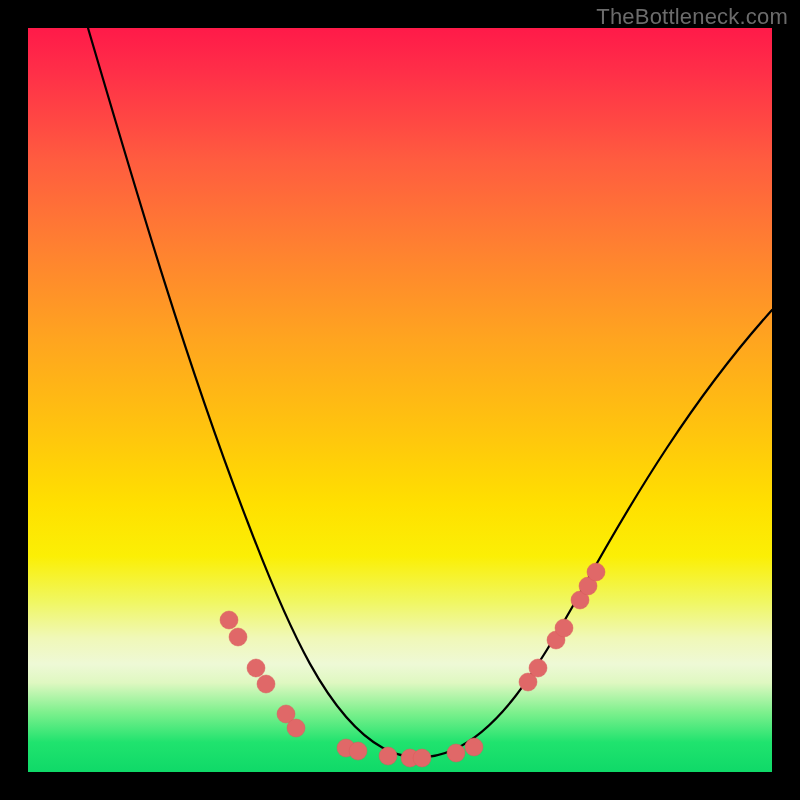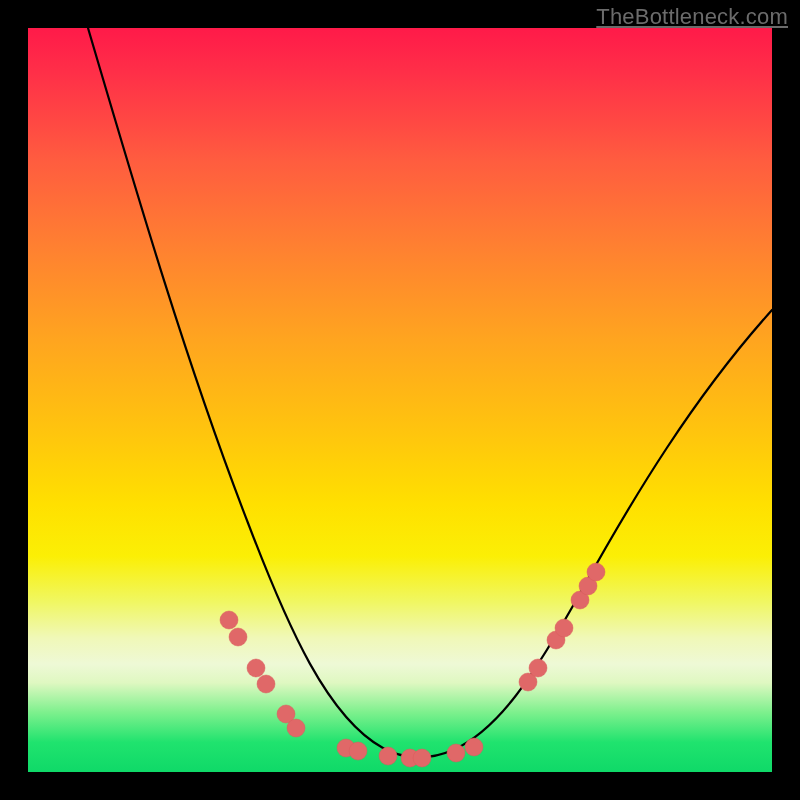--- a/index.html
+++ b/index.html
@@ -38,21 +38,20 @@
   }
   .watermark {
     position: absolute;
     top: 4px;
     right: 12px;
     color: #6b6b6b;
     font-size: 22px;
     font-weight: 500;
     letter-spacing: 0.2px;
     user-select: none;
-    text-decoration: underline;
   }
   svg.plot {
     position: absolute;
     left: 28px;
     top: 28px;
     width: 744px;
     height: 744px;
     overflow: visible;
   }
   .curve {

